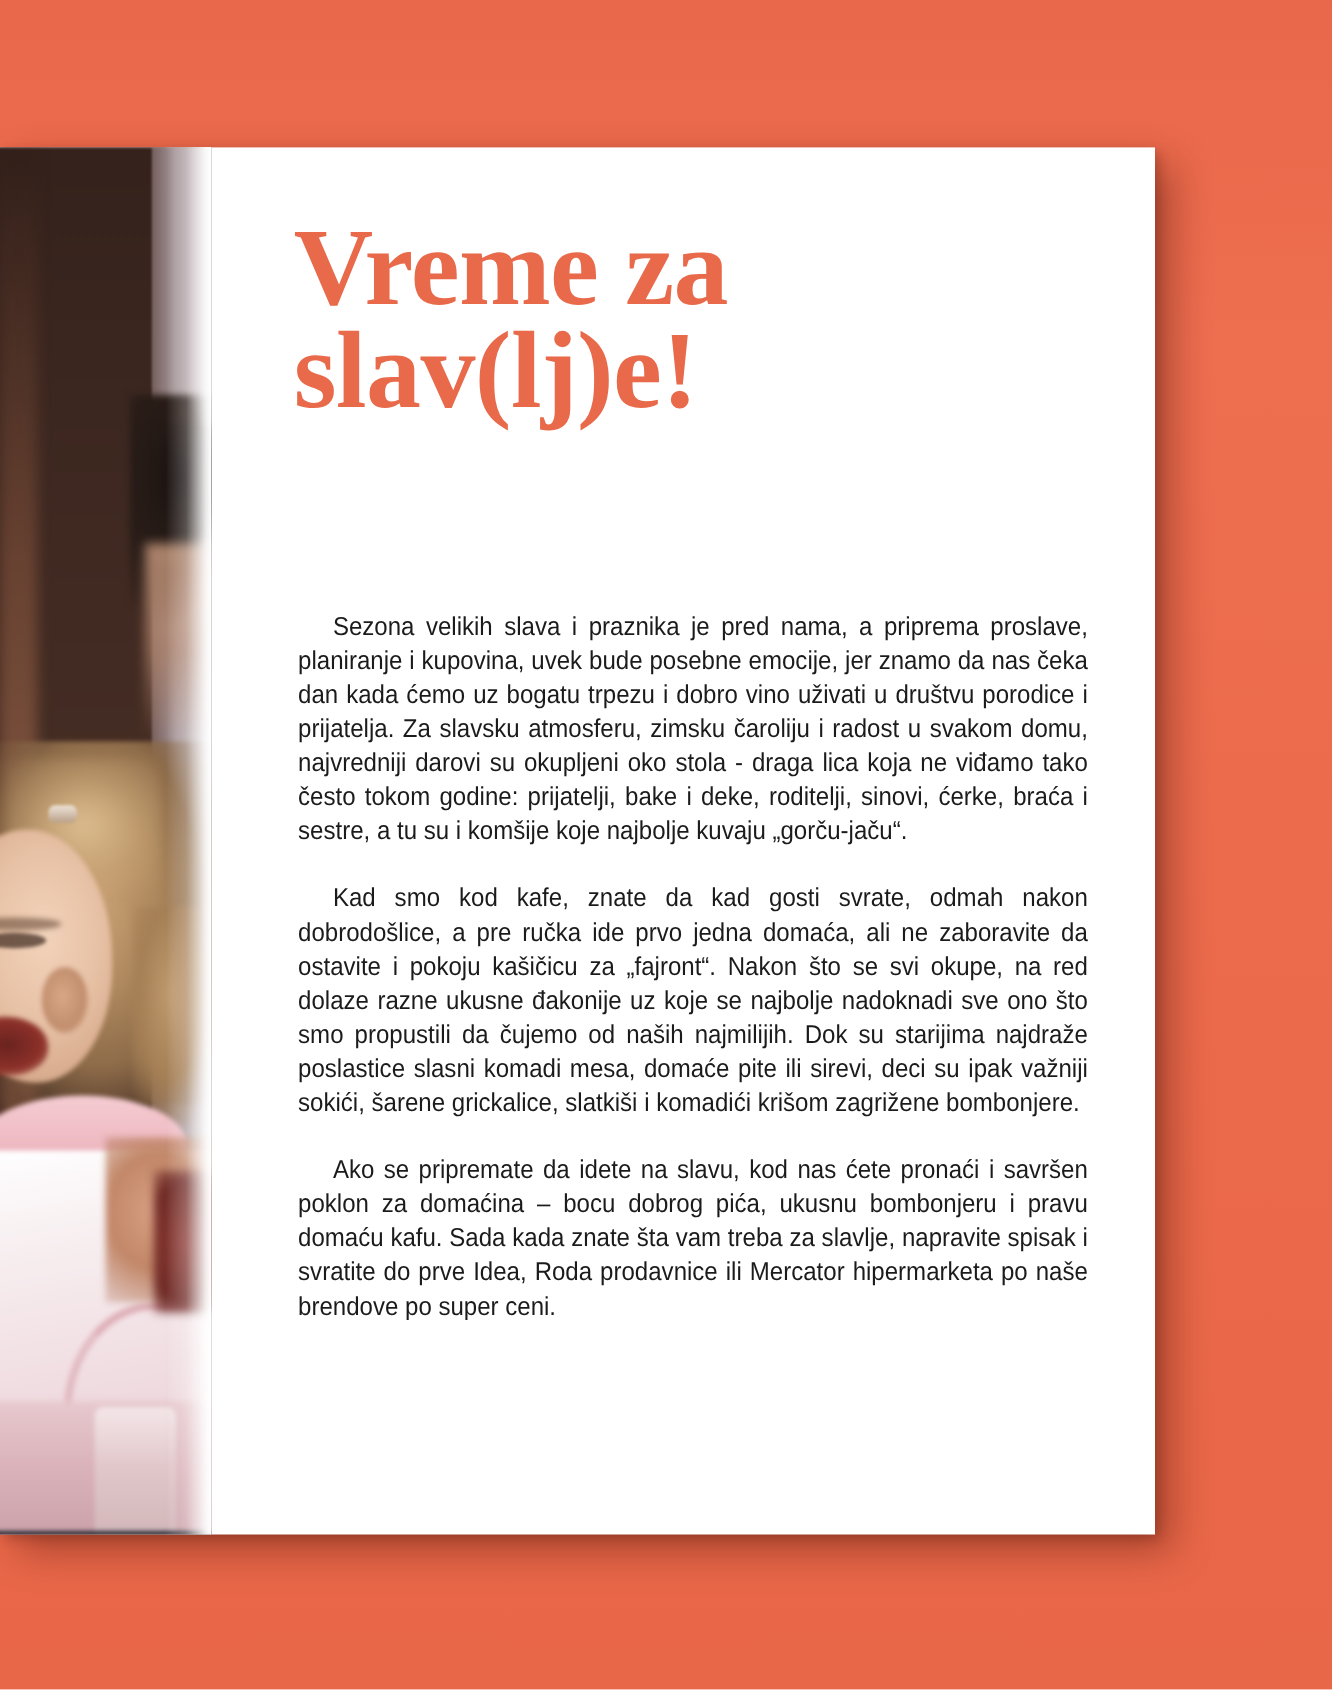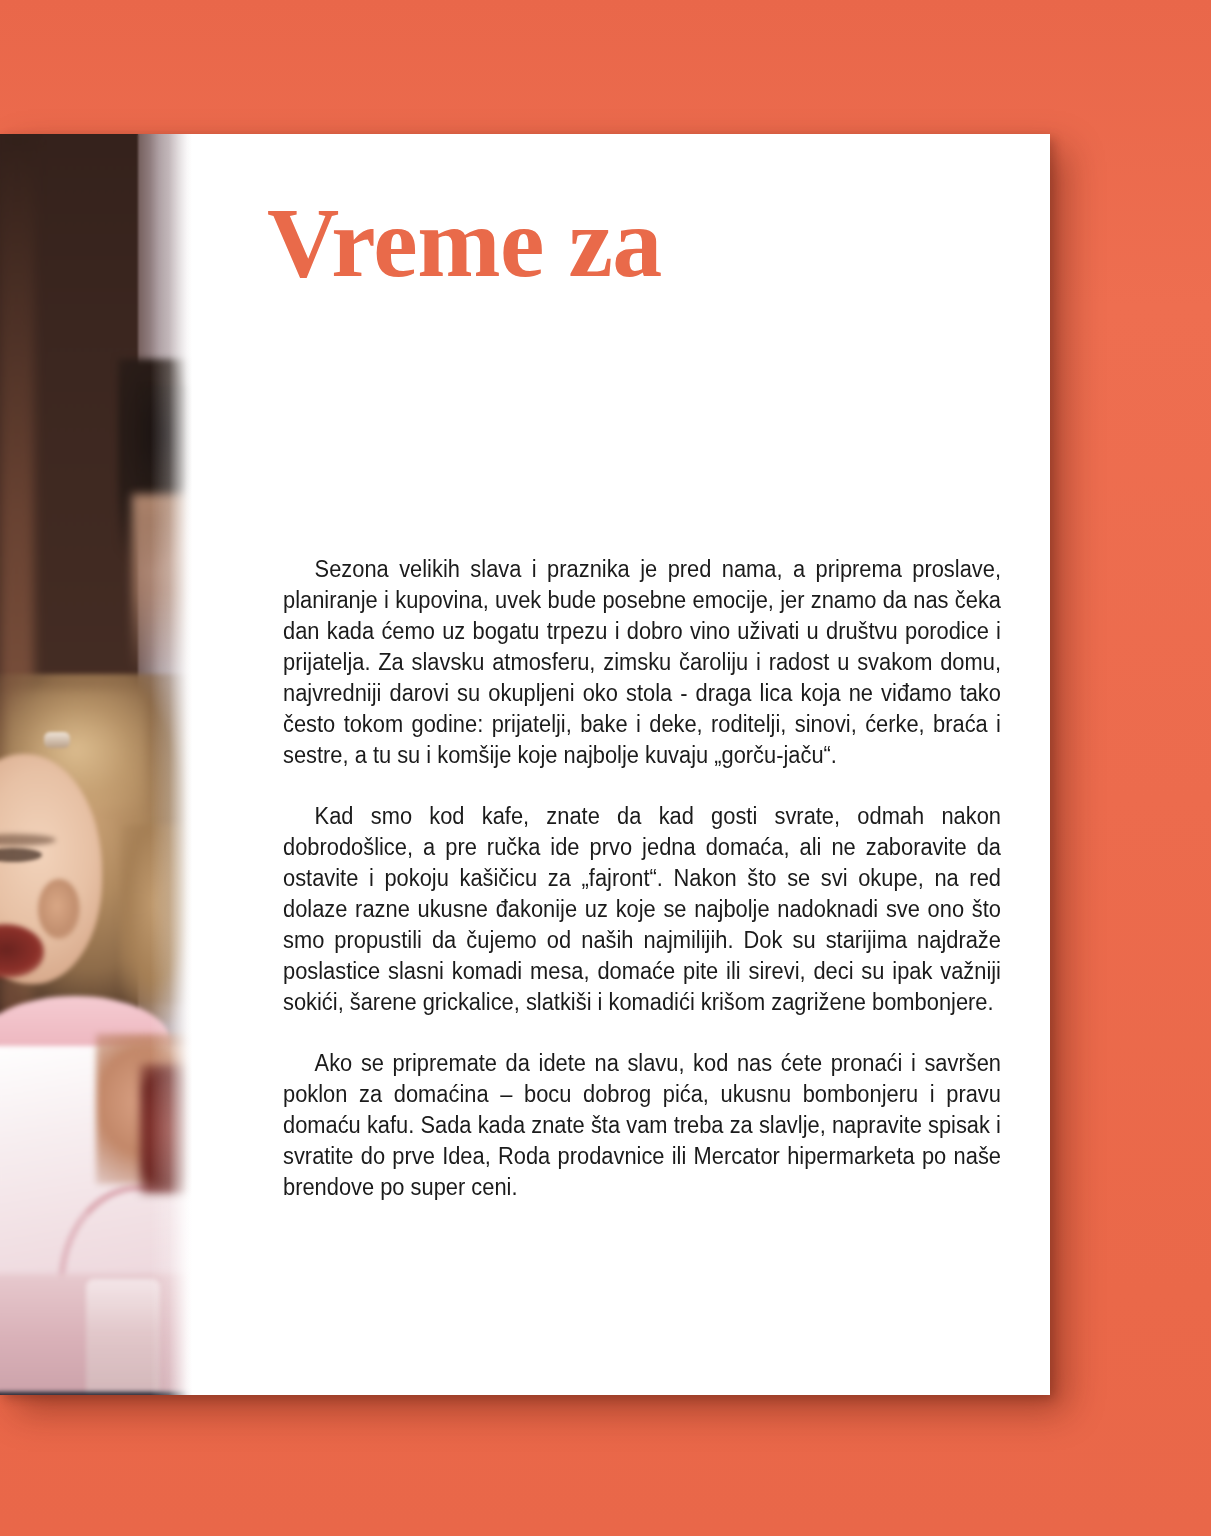--- a/index.html
+++ b/index.html
@@ -257,21 +257,21 @@
     font-weight: 700;
     font-size: 100px;
     line-height: 0.94;
     letter-spacing: -0.5px;
     color: #e96a4a;
   }
   #title .t-line { display: block; white-space: nowrap; }
 
   #body-copy {
     position: absolute;
-    left: 16px;
+    left: 4px;
     top: 420px;
     width: 718px;
   }
 
   #body-copy p {
     margin: 0 0 30px 0;
     font-family: "Liberation Sans", sans-serif;
     font-size: 23.5px;
     line-height: 31px;
     color: #1b1b1b;
@@ -319,20 +319,21 @@
       <div class="ph-layer ph-darkpants"></div>
 
       <div id="photo-blur"></div>
       <div id="photo-feather"></div>
     </div>
 
     <div id="content">
 
       <h1 id="title">
         <span class="t-line">Vreme za</span>
+        <span class="t-line">slav(lj)e!</span>
       </h1>
 
       <div id="body-copy">
         <p>Sezona velikih slava i praznika je pred nama, a priprema proslave, planiranje i kupovina, uvek bude posebne emocije, jer znamo da nas čeka dan kada ćemo uz bogatu trpezu i dobro vino uživati u društvu porodice i prijatelja. Za slavsku atmosferu, zimsku čaroliju i radost u svakom domu, najvredniji darovi su okupljeni oko stola - draga lica koja ne viđamo tako često tokom godine: prijatelji, bake i deke, roditelji, sinovi, ćerke, braća i sestre, a tu su i komšije  koje najbolje kuvaju „gorču-jaču“.</p>
         <p>Kad smo kod kafe, znate da kad gosti svrate, odmah nakon dobrodošlice, a pre ručka ide prvo jedna domaća, ali ne zaboravite da ostavite i pokoju kašičicu za „fajront“. Nakon što se svi okupe, na red dolaze razne ukusne đakonije uz koje se najbolje nadoknadi sve ono što smo propustili da čujemo od naših najmilijih. Dok su starijima najdraže poslastice slasni komadi mesa, domaće pite ili sirevi, deci su ipak važniji sokići, šarene grickalice, slatkiši i komadići krišom zagrižene bombonjere.</p>
         <p>Ako se pripremate da idete na slavu, kod nas ćete pronaći i savršen poklon za domaćina – bocu dobrog pića, ukusnu bombonjeru i pravu domaću kafu. Sada kada znate šta vam treba za slavlje, napravite spisak i svratite do prve Idea, Roda prodavnice ili Mercator hipermarketa po naše brendove po super ceni.</p>
       </div>
 
     </div>
   </div>

